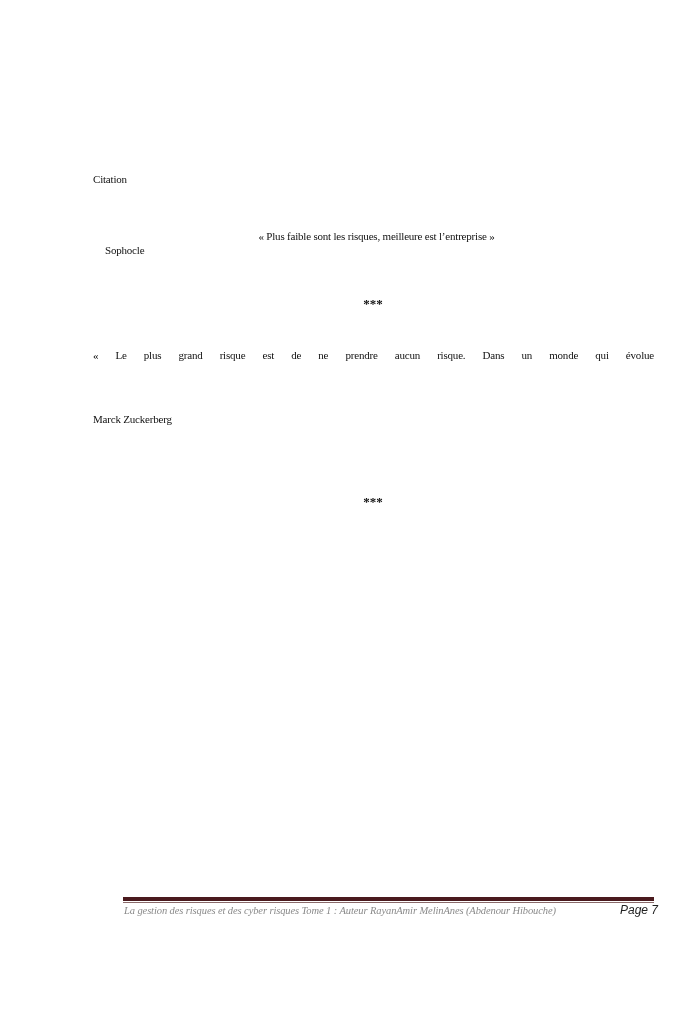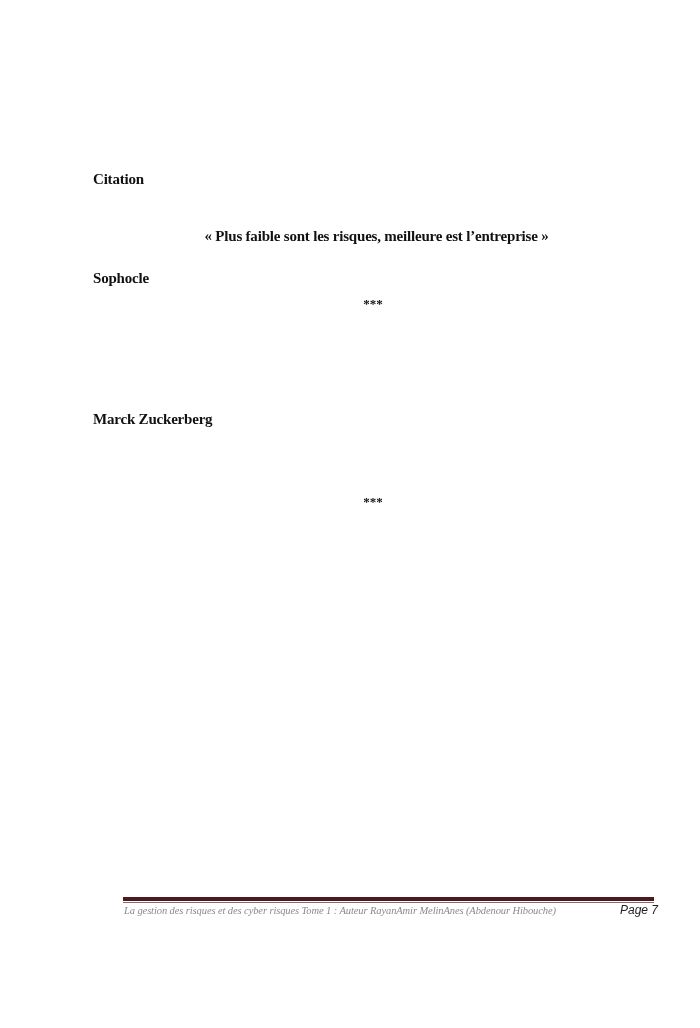--- a/index.html
+++ b/index.html
@@ -18,28 +18,28 @@
     .page {
       position: absolute;
       left: 0; top: 0;
       width: 700px;
       height: 1028px;
     }
     .block {
       position: absolute;
       left: 93px;
       width: 561px;
-      font-weight: bold;
-      font-size: 15px;
+      font-weight: normal;
+      font-size: 11px;
       line-height: 20px;
       letter-spacing: -0.2px;
     }
     .heading { top: 169px; }
     .quote1 { top: 226px; left: 96px; text-align: center; }
-    .author1 { top: 268px; }
+    .author1 { top: 240px; margin-left: 12px; }
     .sep1 {
       position: absolute;
       top: 296px;
       left: 0;
       width: 746px;
       text-align: center;
       font-weight: bold;
       font-size: 13px;
       letter-spacing: 0px;
     }
@@ -112,20 +112,21 @@
 
   <div class="block heading">Citation</div>
 
   <div class="block quote1">« Plus faible sont les risques, meilleure est l’entreprise »</div>
 
   <div class="block author1">Sophocle</div>
 
   <div class="sep1">***</div>
 
   <div class="block quote2">
+    <span class="line1">« Le plus grand risque est de ne prendre aucun risque. Dans un monde qui évolue</span>
   </div>
 
   <div class="block author2">Marck Zuckerberg</div>
 
   <div class="sep2">***</div>
 
   <div class="footer-rule"></div>
   <div class="footer-rule-thin"></div>
 
   <div class="footer-text">La gestion des risques et des cyber risques Tome 1 : Auteur RayanAmir MelinAnes (Abdenour Hibouche)</div>

